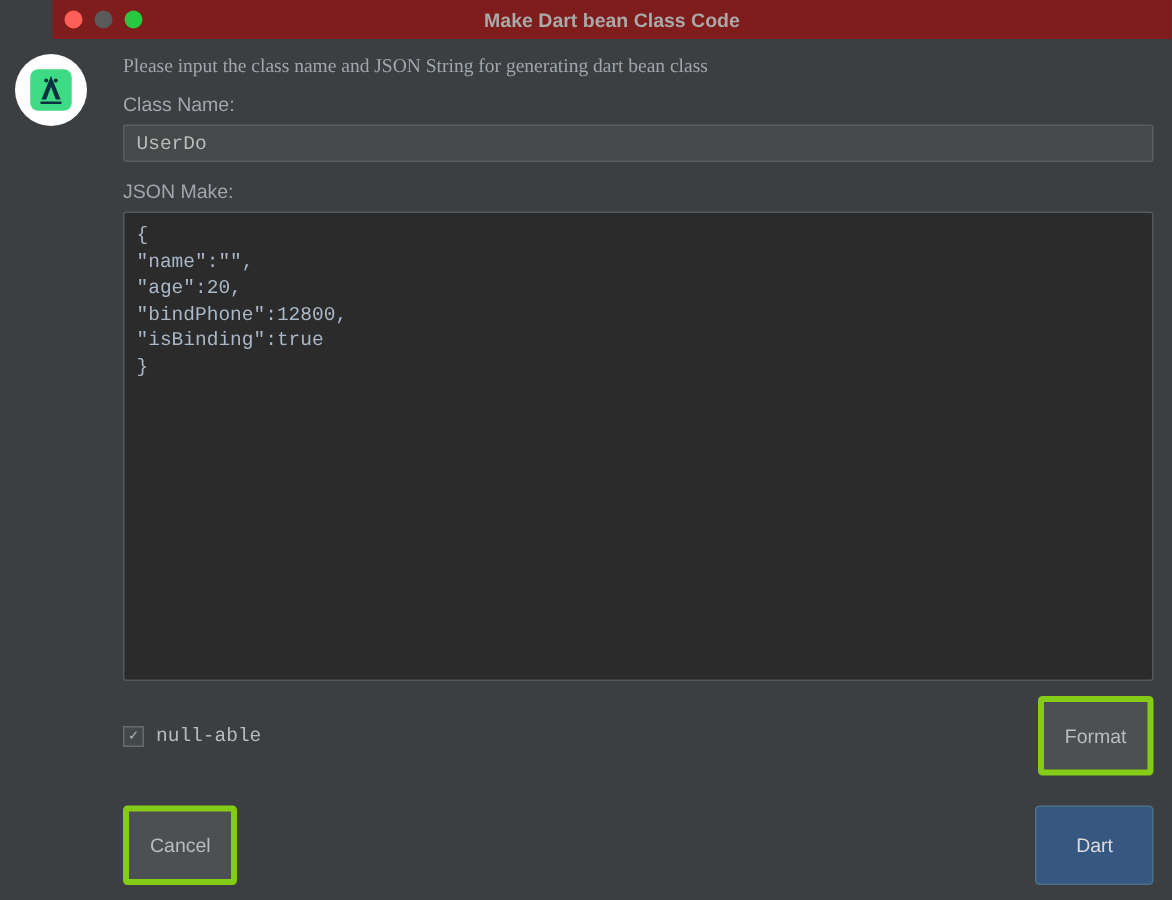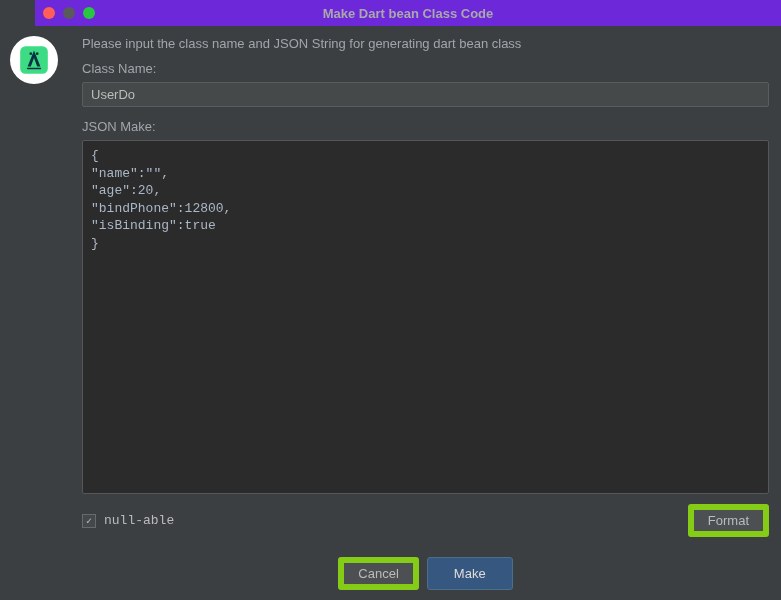--- a/index.html
+++ b/index.html
@@ -11,21 +11,21 @@
       width: 781px;
       height: 600px;
       background: #3c3f41;
       font-family: Menlo, Monaco, "Courier New", monospace;
       font-size: 13px;
       color: #bbbbbb;
       overflow: hidden;
     }
     .titlebar {
       height: 26px;
-      background: #6d28d9;
+      background: #7f1d1d;
       display: flex;
       align-items: center;
       padding: 0 8px;
       position: relative;
       margin-left: 35px;
     }
     .traffic-lights {
       display: flex;
       gap: 8px;
     }
@@ -69,35 +69,35 @@
     }
     .right-col {
       flex: 1;
       padding: 10px 12px 10px 10px;
       display: flex;
       flex-direction: column;
     }
     .instruction {
       color: #a0a6ac;
       margin-bottom: 10px;
-      font-family: Liberation Sans, sans-serif;
+      font-family: Liberation Serif, serif;
     }
     .label {
       color: #a0a6ac;
       margin-bottom: 6px;
       font-family: Liberation Sans, sans-serif;
     }
     .class-input {
       width: 100%;
       background: #45494a;
       border: 1px solid #5a5d5e;
       border-radius: 2px;
       color: #bbbbbb;
       padding: 4px 8px;
-      font-family: Liberation Sans, sans-serif;
+      font-family: Liberation Mono, monospace;
       font-size: 13px;
       outline: none;
       margin-bottom: 12px;
     }
     .json-textarea {
       width: 100%;
       height: 360px;
       background: #2b2b2b;
       border: 1px solid #555758;
       border-radius: 2px;
@@ -128,37 +128,37 @@
       background: #43494a;
       border: 1px solid #6a6a6a;
       display: flex;
       align-items: center;
       justify-content: center;
       font-size: 10px;
       color: #bbbbbb;
     }
     .btn {
       background: #4c5052;
-      border: 6px solid #84cc16;
+      border: 4px solid #84cc16;
       border-radius: 3px;
       color: #bbbbbb;
-      padding: 3px 14px;
+      padding: 15px 14px;
       font-family: -apple-system, BlinkMacSystemFont, "Segoe UI", sans-serif;
       font-size: 13px;
       cursor: pointer;
     }
     .btn-primary {
       background: #365880;
       border: 1px solid #4a708b;
       color: #dcdcdc;
       padding: 3px 26px;
     }
     .bottom-row {
       display: flex;
-      justify-content: center;
+      justify-content: space-between;
       gap: 8px;
       margin-top: auto;
     }
   </style>
 </head>
 <body>
 
 <div class="titlebar">
   <div class="traffic-lights">
     <div class="traffic-light tl-red"></div>
@@ -198,16 +198,16 @@
     <div class="middle-row">
       <div class="nullable-wrap">
         <div class="checkbox">✓</div>
         <span>null-able</span>
       </div>
       <button class="btn">Format</button>
     </div>
 
     <div class="bottom-row">
       <button class="btn">Cancel</button>
-      <button class="btn btn-primary">Make</button>
+      <button class="btn btn-primary">Dart</button>
     </div>
   </div>
 </div>
 
 </body></html>

